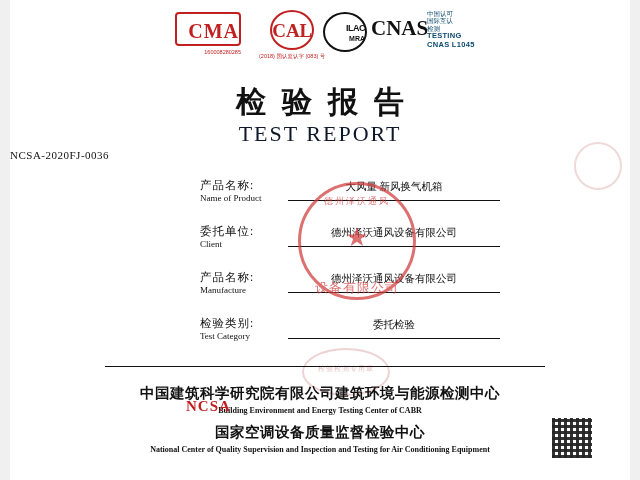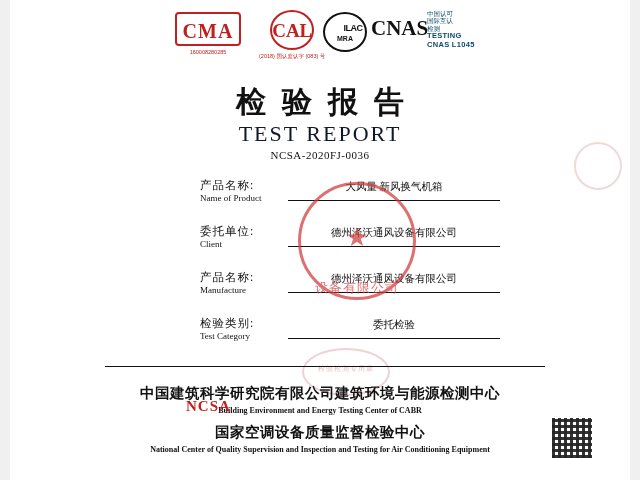--- a/index.html
+++ b/index.html
@@ -42,21 +42,21 @@
   
   .logos {
     position: absolute;
     left: 165px;
     top: 12px;
     width: 300px;
     height: 60px;
   }
   .logo-item {
     position: absolute;
-    text-align: center;
+    text-align: right;
   }
   .cma {
     left: 0;
     top: 0;
   }
   .cma .mark {
     width: 66px;
     height: 34px;
     border: 2px solid #c02020;
     border-radius: 4px;
@@ -170,21 +170,20 @@
     font-family: "Liberation Serif", serif;
     font-size: 22px;
     letter-spacing: 2px;
     color: #0f172a;
   }
   .report-no {
     position: absolute;
     left: 0;
     top: 149px;
     width: 620px;
-    text-align: center;
     font-family: "Liberation Serif", serif;
     font-size: 11px;
     letter-spacing: 0.5px;
     color: #111;
   }
 
   
   .fields {
     position: absolute;
     left: 190px;
@@ -438,20 +437,21 @@
 
       <div class="field">
         <div class="label-cn">检验类别:</div>
         <div class="label-en">Test Category</div>
         <div class="value">委托检验</div>
         <div class="rule"></div>
       </div>
     </div>
 
     <div class="seal">
+      <div class="arc-top">德州泽沃通风</div>
       <div class="star">★</div>
       <div class="arc-bot">设备有限公司</div>
     </div>
 
     <div class="stamp-faint stamp-bottom">
       <div class="txt">检验检测专用章</div>
     </div>
 
     <div class="divider"></div>
 

